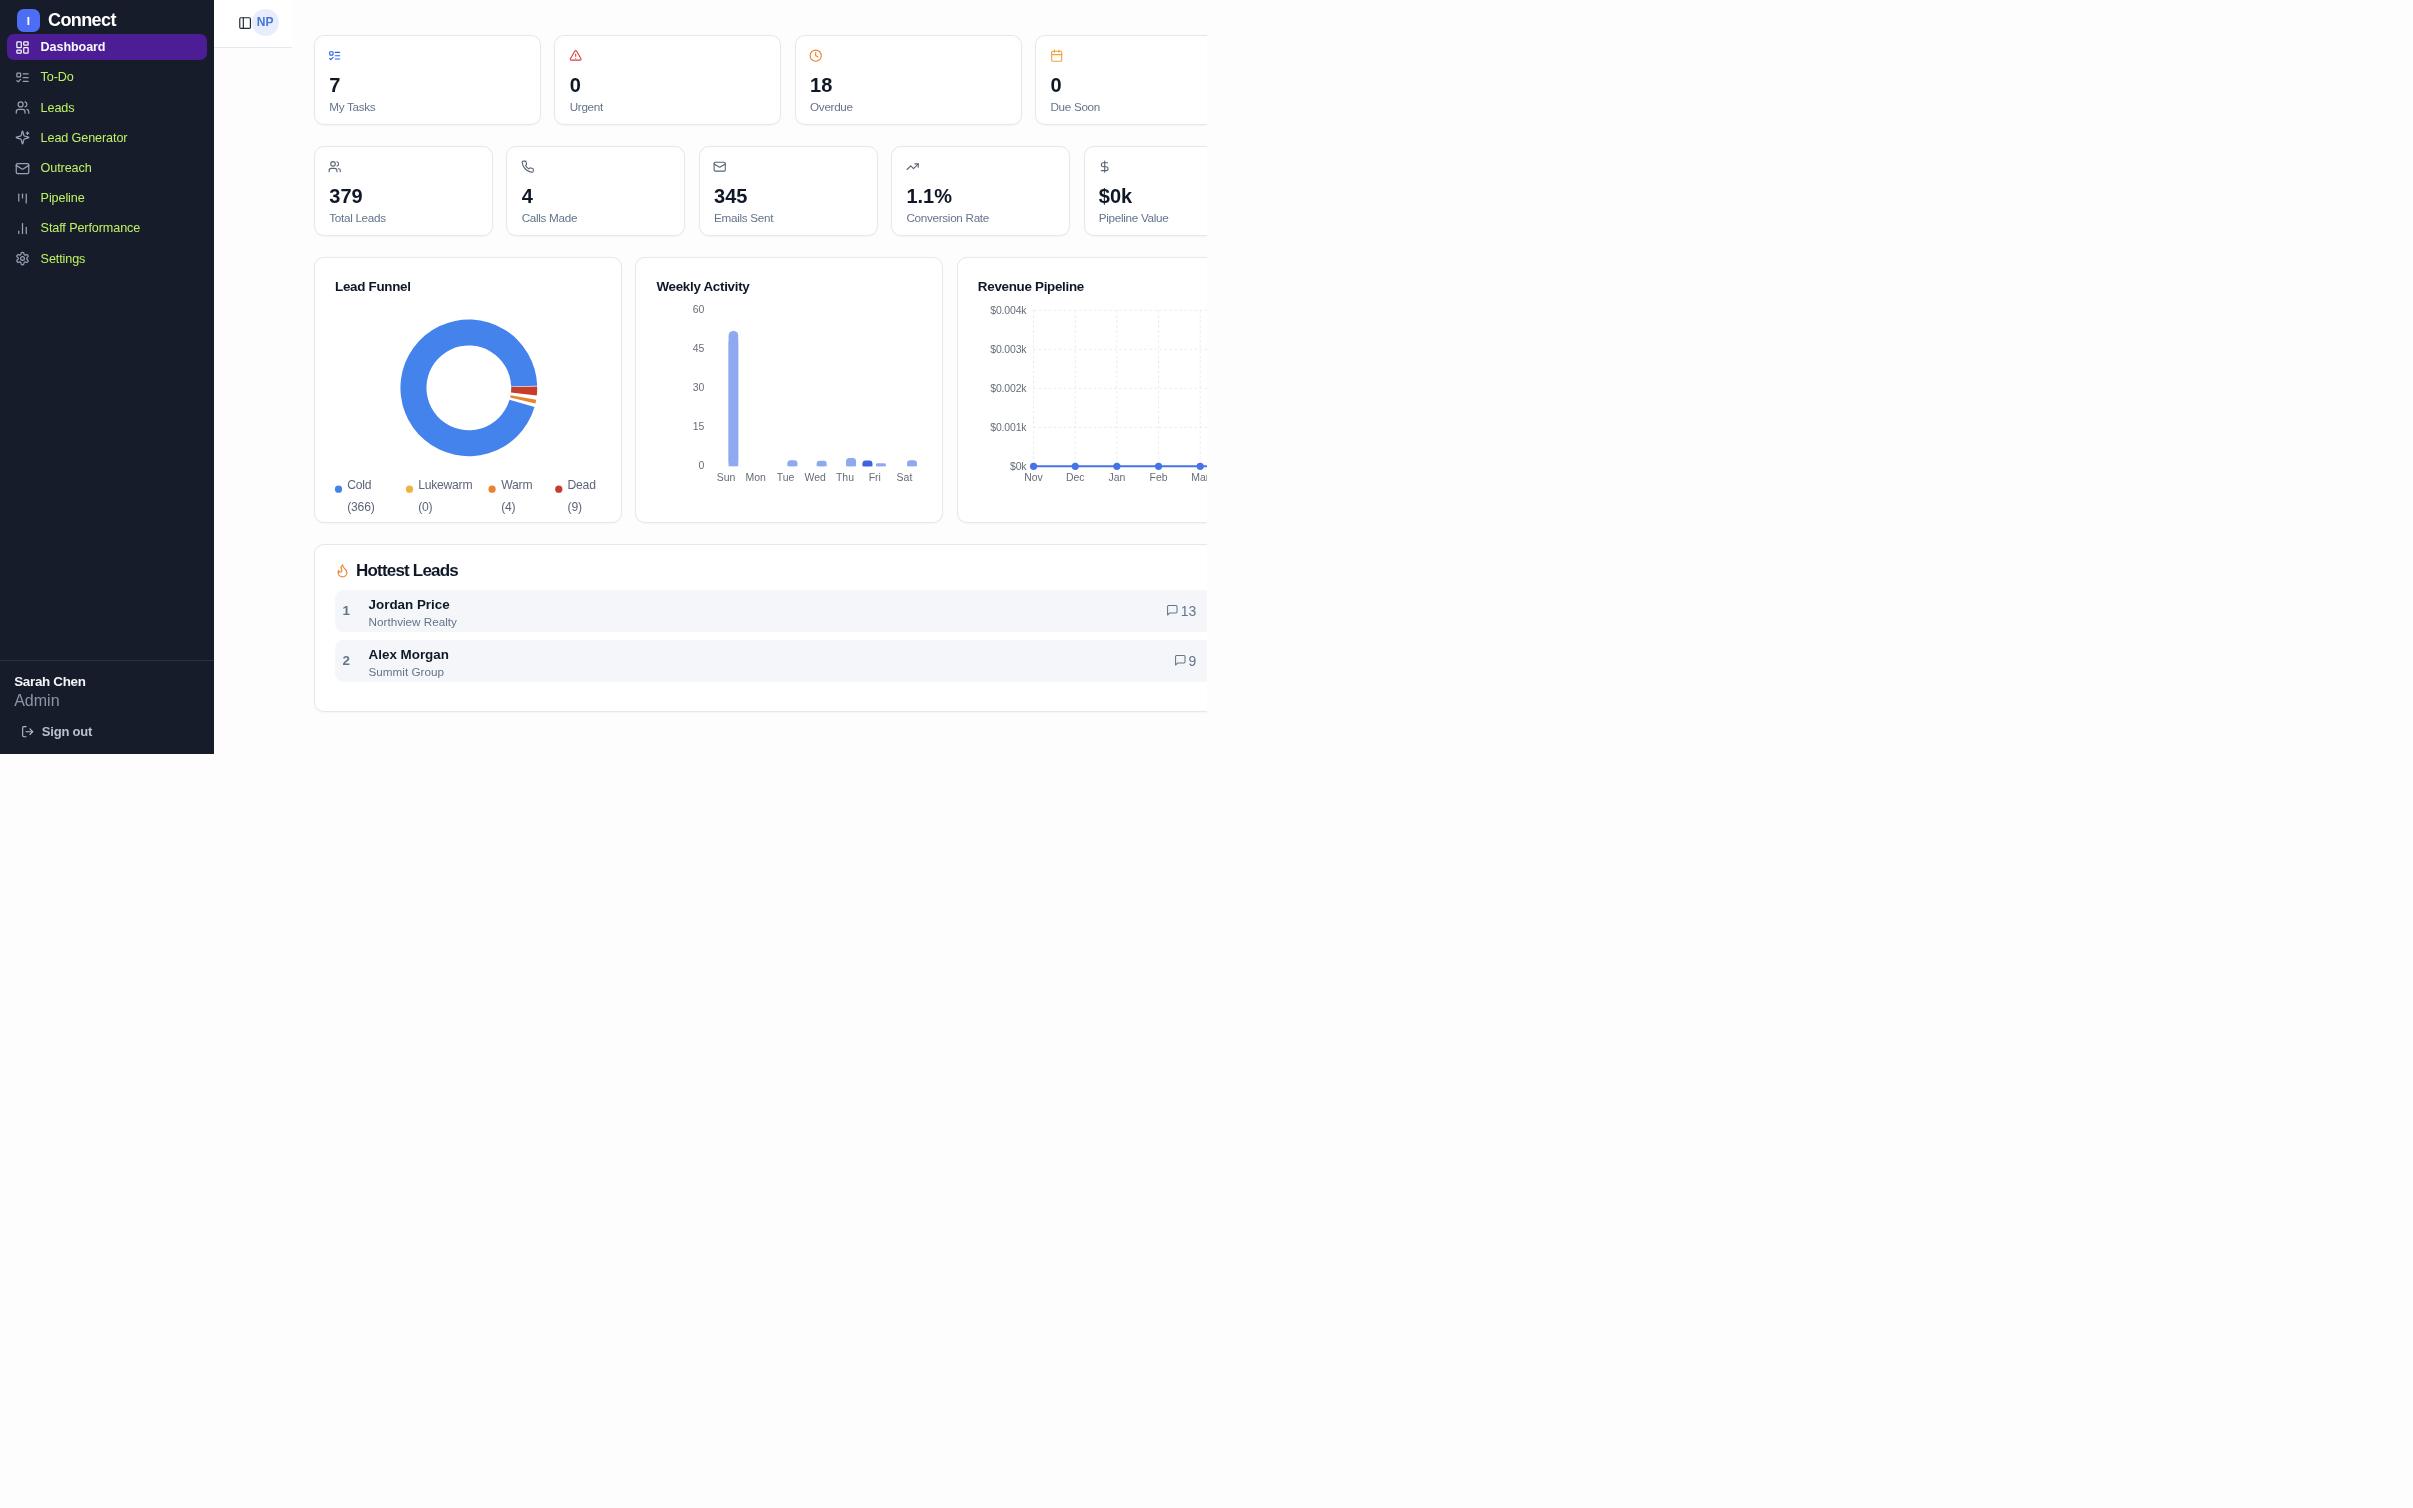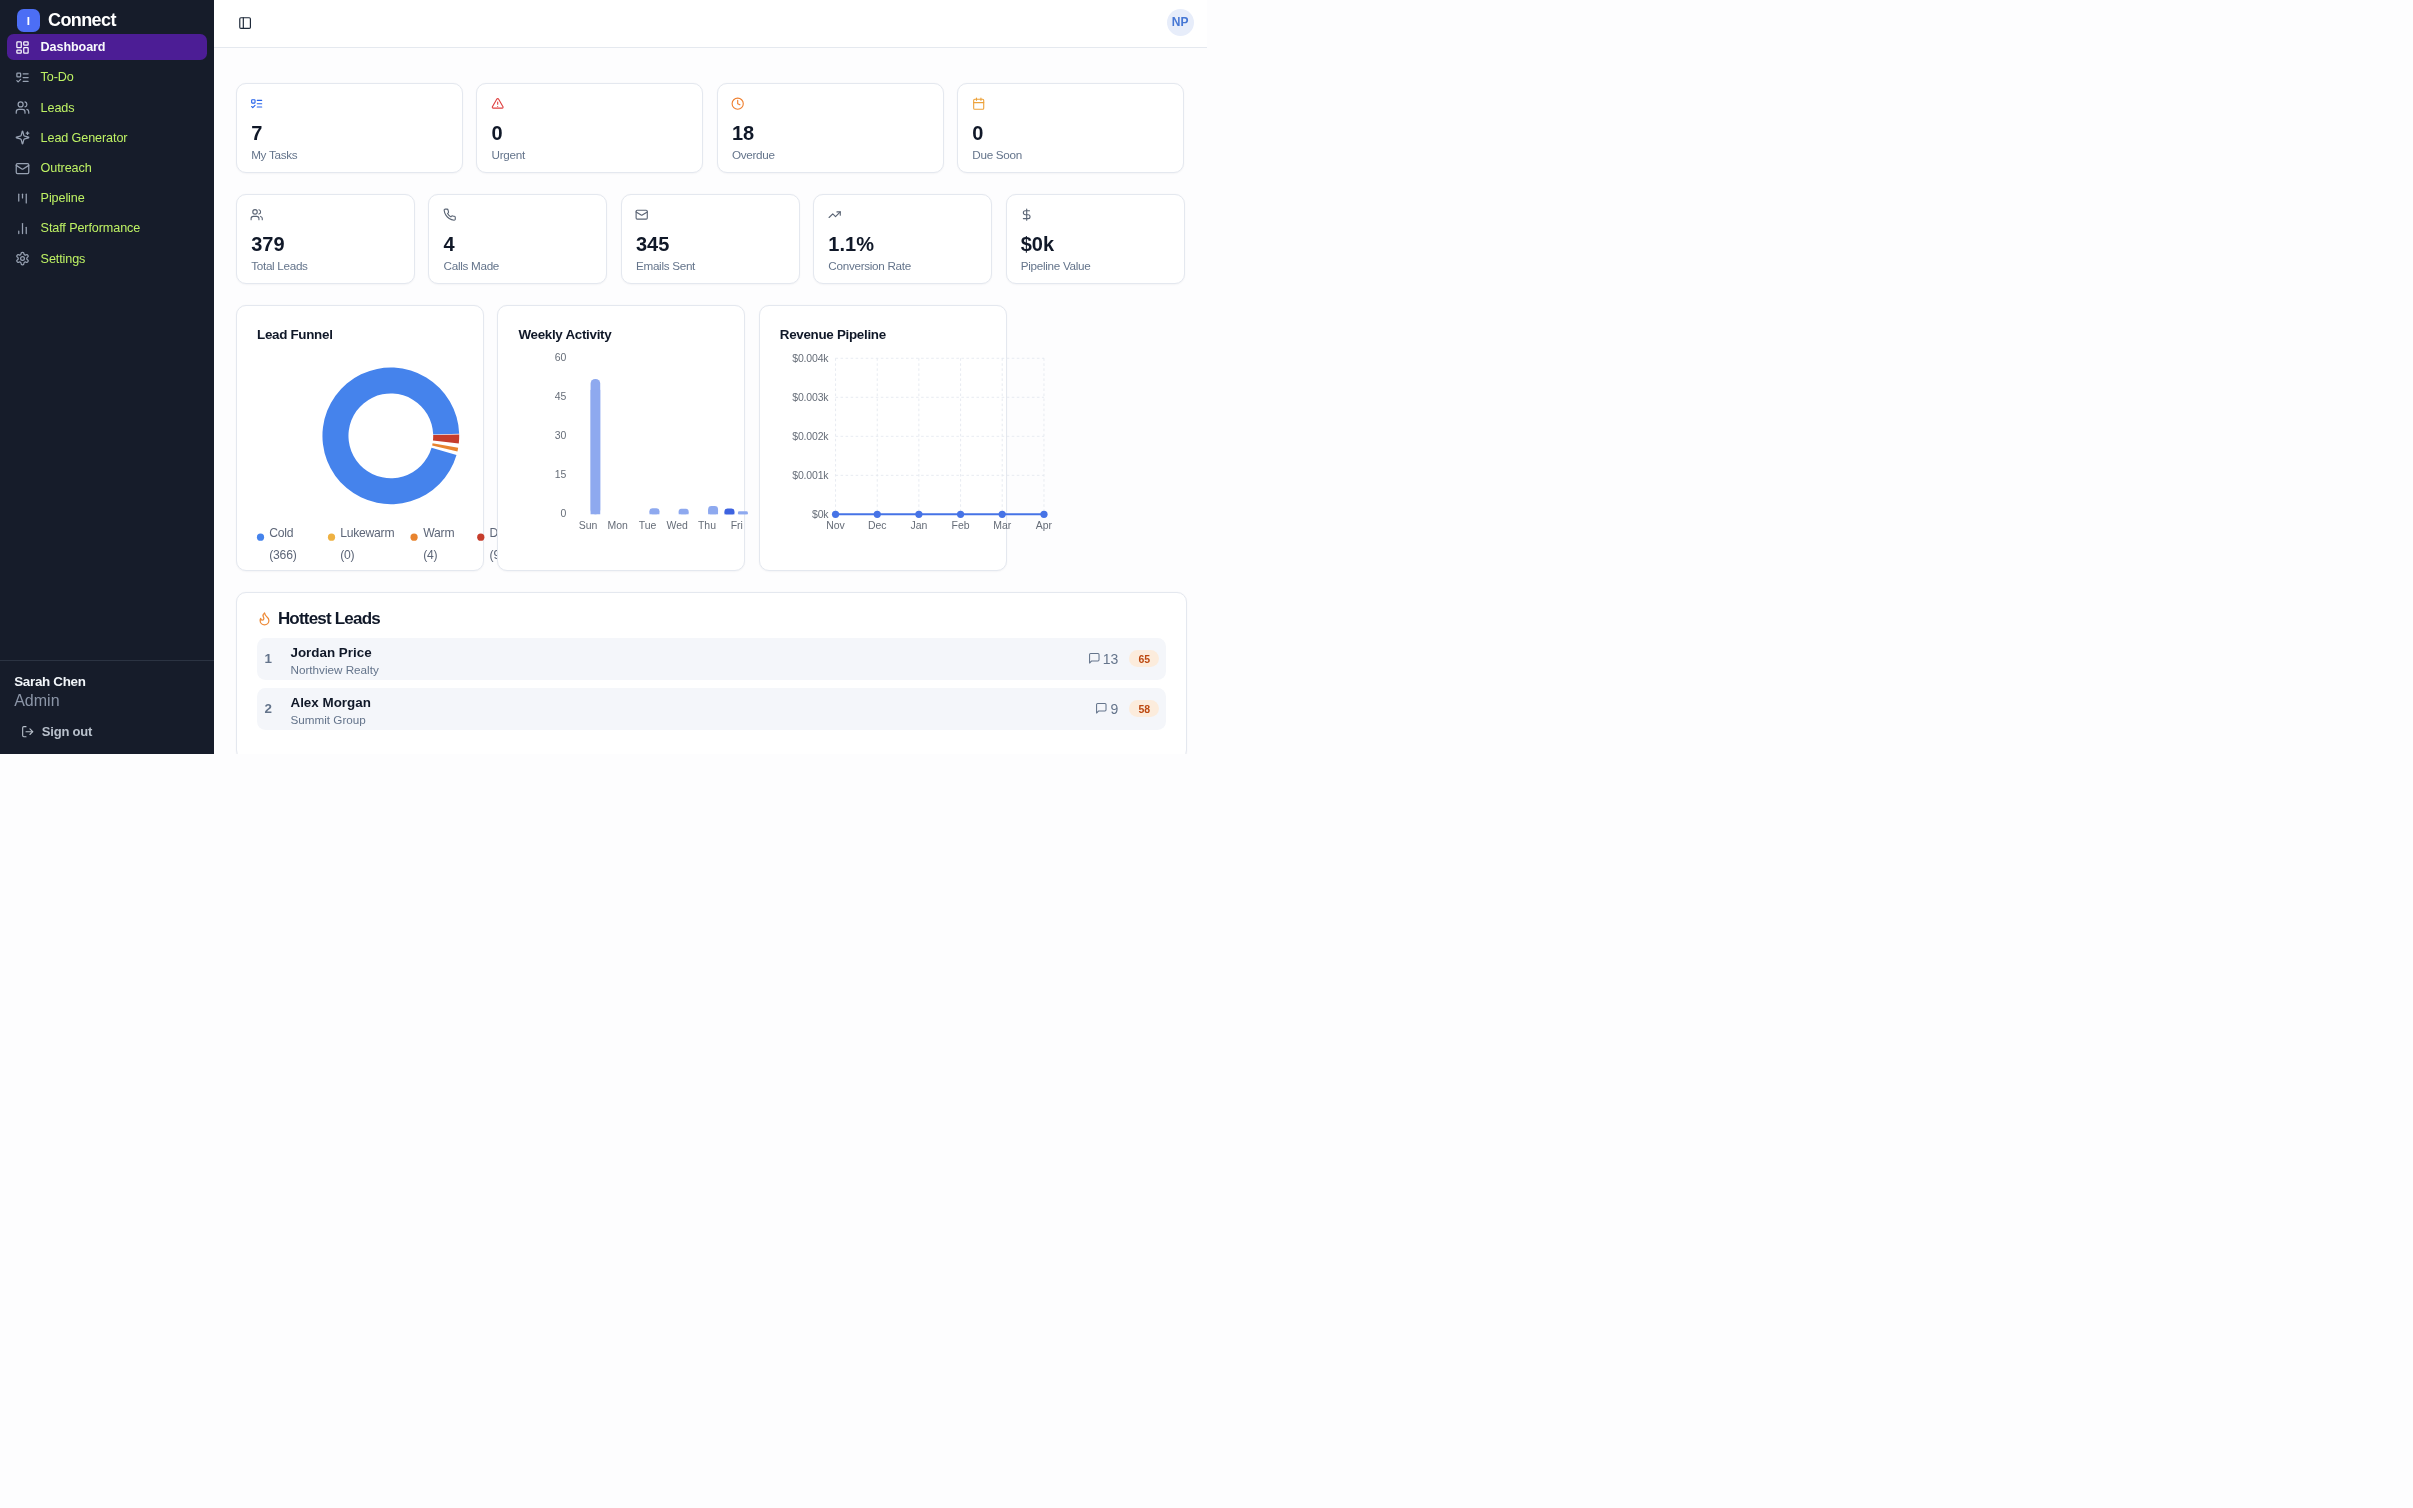--- a/index.html
+++ b/index.html
@@ -16,35 +16,35 @@
 .nav-item { height:26px; border-radius:6.7px; display:flex; align-items:center; padding-left:8.4px; font-size:12.6px; letter-spacing:-0.1px; color:#bef264; margin-bottom:4.2px; }
 .nav-item svg { margin-right:10.5px; }
 .nav-item.active { background:#4c1d95; color:#f8fafc; font-weight:700; }
 .sb-footer { position:absolute; left:0; right:0; top:660px; border-top:0.8px solid #2b3342; padding:11px 13.4px 0 14.2px; }
 .sbf-name { color:#f1f5f9; font-size:13.4px; font-weight:700; line-height:20px; letter-spacing:-0.3px; }
 .sbf-role { color:#8b95a7; font-size:16px; line-height:17px; }
 .signout { display:flex; align-items:center; margin-top:15px; padding-left:6.7px; color:#b9c1cc; font-size:13px; font-weight:700; letter-spacing:-0.2px; }
 .signout svg { margin-right:7.5px; }
 
 
-.main { flex:1; display:flex; flex-direction:column; height:754px; }
+.main { flex:1; display:flex; flex-direction:row; height:754px; }
 .topbar { flex:0 0 48px; height:48px; background:#fff; border-bottom:0.8px solid #e5e9ef; display:flex; align-items:center; padding:0 13.4px 0 23.5px; }
 .avatar { width:27px; height:27px; border-radius:50%; background:#e7edfa; color:#4677d4; font-size:12px; font-weight:700; display:flex; align-items:center; justify-content:center; margin-left:auto; margin-top:-2.1px; }
 .content { padding:19px 20px 0 22px; }
 h1 { font-size:23px; line-height:28.5px; font-weight:700; color:#101828; letter-spacing:-0.8px; }
 .sub { font-size:12.6px; line-height:20px; color:#64748b; margin-top:1.7px; letter-spacing:-0.3px; }
 
 .card { background:#fff; border:0.8px solid #e4e8ef; border-radius:10px; box-shadow:0 0.8px 1.7px rgba(16,24,40,.04); position:relative; }
 .row { display:flex; gap:13.4px; }
 .row1 { margin-top:16px; }
 .row1 .card { width:227px; height:90px; }
 .row2 { margin-top:21px; }
 .row2 .card { width:179px; height:90px; }
 .row3 { margin-top:21px; }
-.row3 .card { width:248px; height:266px; }
+.row3 .card { width:308px; height:266px; }
 .stat-ic { position:absolute; left:13.4px; top:12.6px; }
 .stat-num { position:absolute; left:14.2px; top:36px; font-size:20px; line-height:26px; font-weight:700; color:#101828; }
 .stat-lbl { position:absolute; left:14.2px; top:62px; font-size:11.7px; line-height:17px; color:#64748b; letter-spacing:-0.3px; }
 .chart-title { position:absolute; left:20px; top:19px; font-size:13.4px; line-height:20px; font-weight:700; color:#101828; letter-spacing:-0.3px; }
 
 
 .hot { margin-top:21px; width:951px; height:168px; padding:14px 20px 20px 20px; }
 .hot-head { display:flex; align-items:center; }
 .hot-head svg { margin-right:5.9px; }
 .hot-title { font-size:17px; line-height:23.5px; font-weight:700; color:#101828; letter-spacing:-0.8px; }

